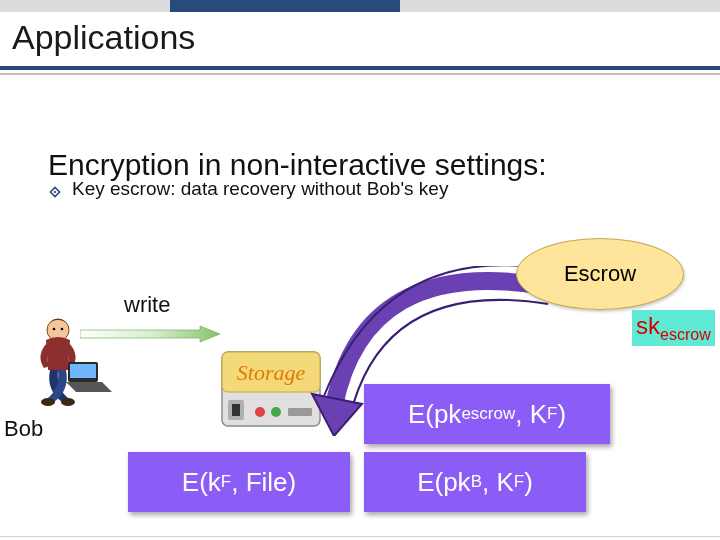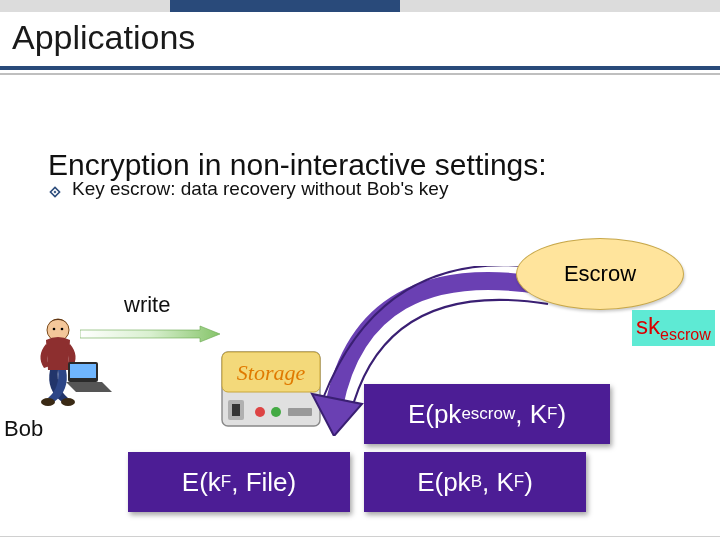--- a/index.html
+++ b/index.html
@@ -30,21 +30,21 @@
 
   
   .storage { position: absolute; left: 216px; top: 338px; width: 110px; height: 100px; }
 
   
   .escrow-oval { position: absolute; left: 516px; top: 238px; width: 168px; height: 72px; border-radius: 50%; background: #ffe49c; border: 1px solid #c8a84a; display: flex; align-items: center; justify-content: center; text-align: center; font-size: 22px; line-height: 1.05; color: #000; box-shadow: 1px 2px 3px rgba(0,0,0,0.2);}
   .sk { position: absolute; left: 600px; top: 310px; font-size: 24px; color: #d80000; background: #5eead4; padding: 2px 4px; margin-left: 32px; }
   .sk sub { font-size: 16px; }
 
   
-  .darkbox { position: absolute; background: #4c1d95; color: #fff; display: flex; align-items: center; justify-content: center; font-size: 26px; box-shadow: 2px 3px 5px rgba(0,0,0,0.35); }
+  .darkbox { position: absolute; background: #8b5cf6; color: #fff; display: flex; align-items: center; justify-content: center; font-size: 26px; box-shadow: 2px 3px 5px rgba(0,0,0,0.35); }
   .darkbox.a { left: 108px; top: 452px; width: 222px; height: 60px; margin-left: 20px; }
   .darkbox.b { left: 364px; top: 452px; width: 222px; height: 60px; }
   .darkbox.c { left: 364px; top: 384px; width: 246px; height: 60px; }
   .darkbox sub { font-size: 17px; }
 
   
   .write-arrow { position: absolute; left: 80px; top: 325px; width: 140px; height: 18px; }
 
   
   .big-arrow { position: absolute; left: 294px; top: 266px; width: 300px; height: 170px; }

